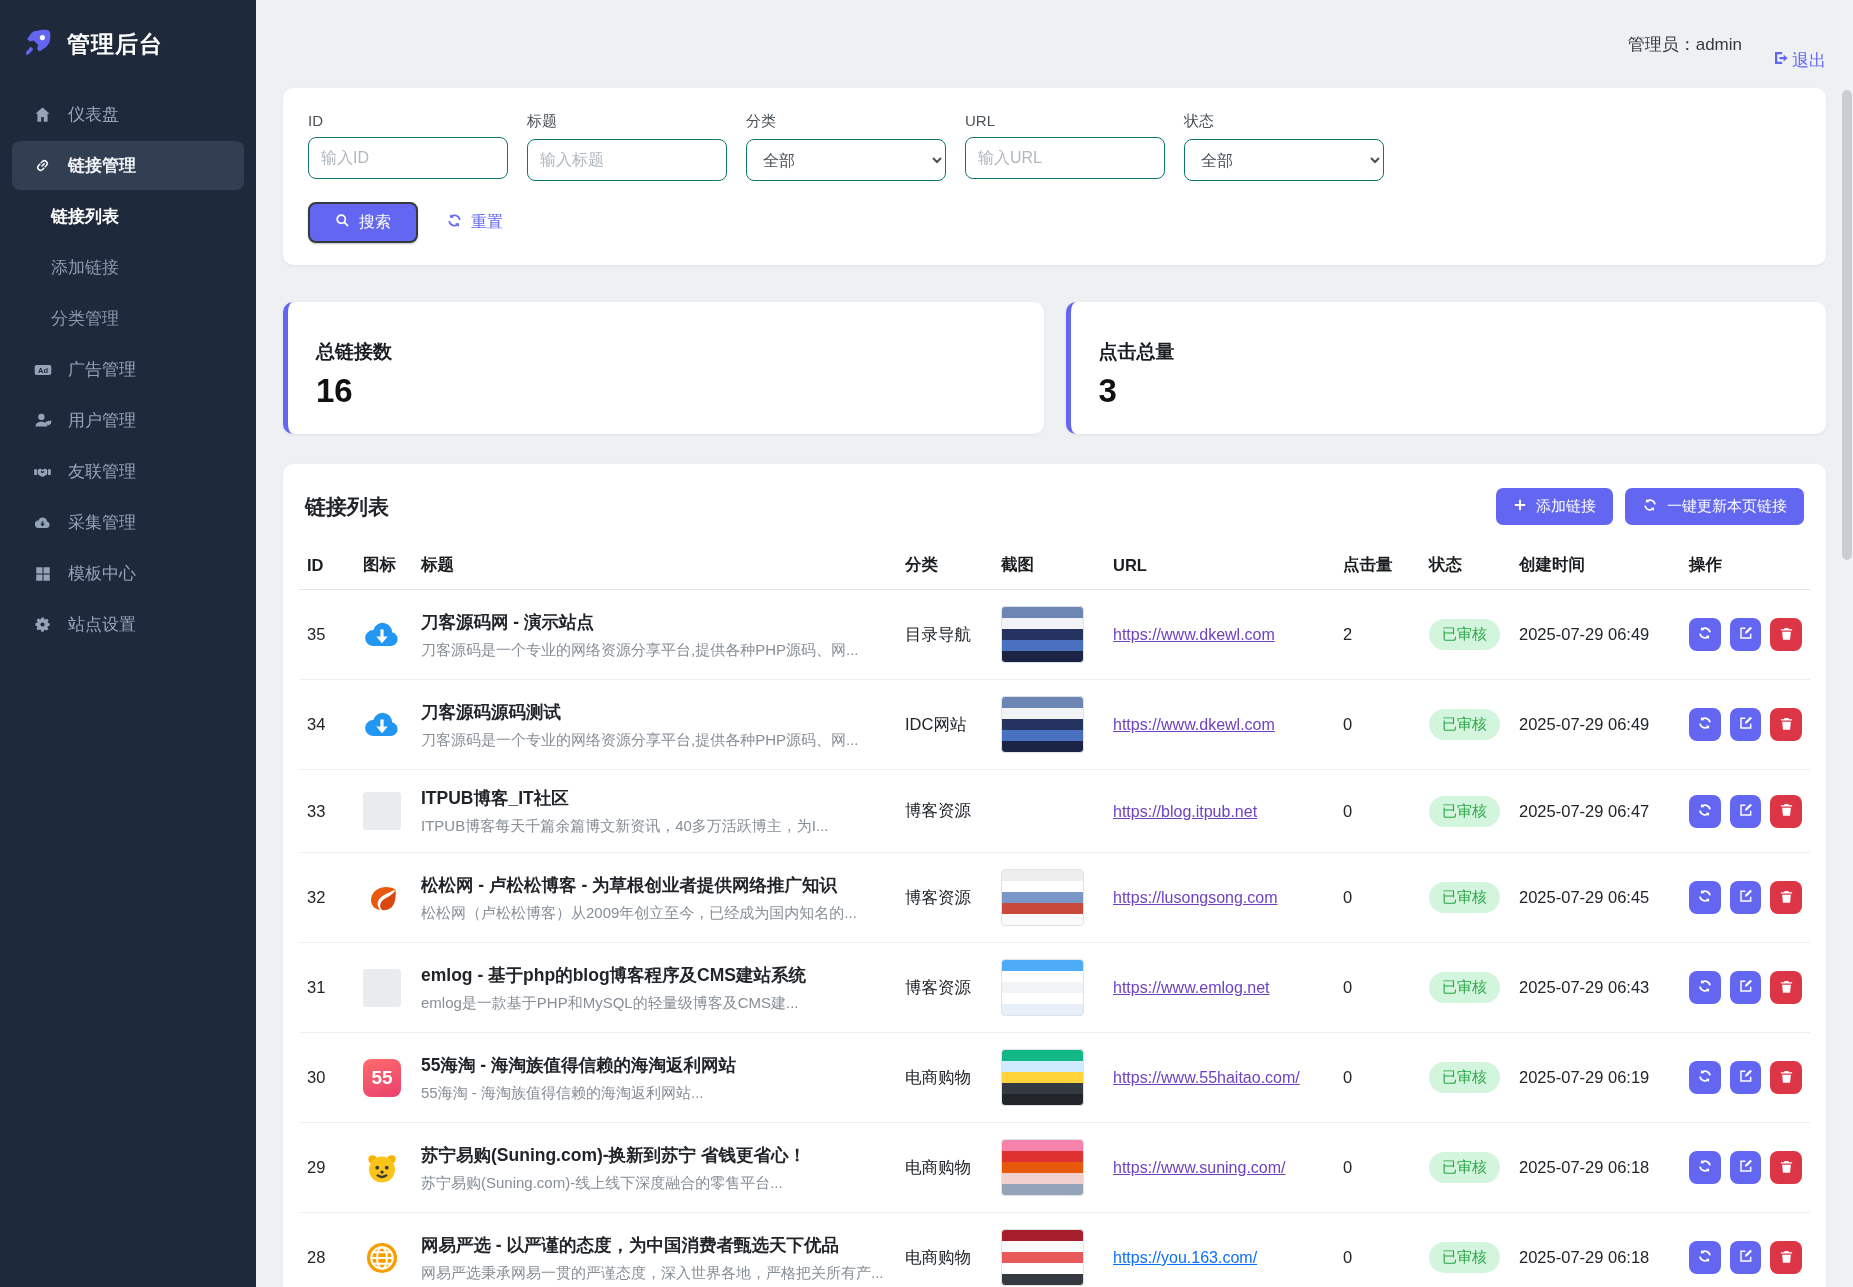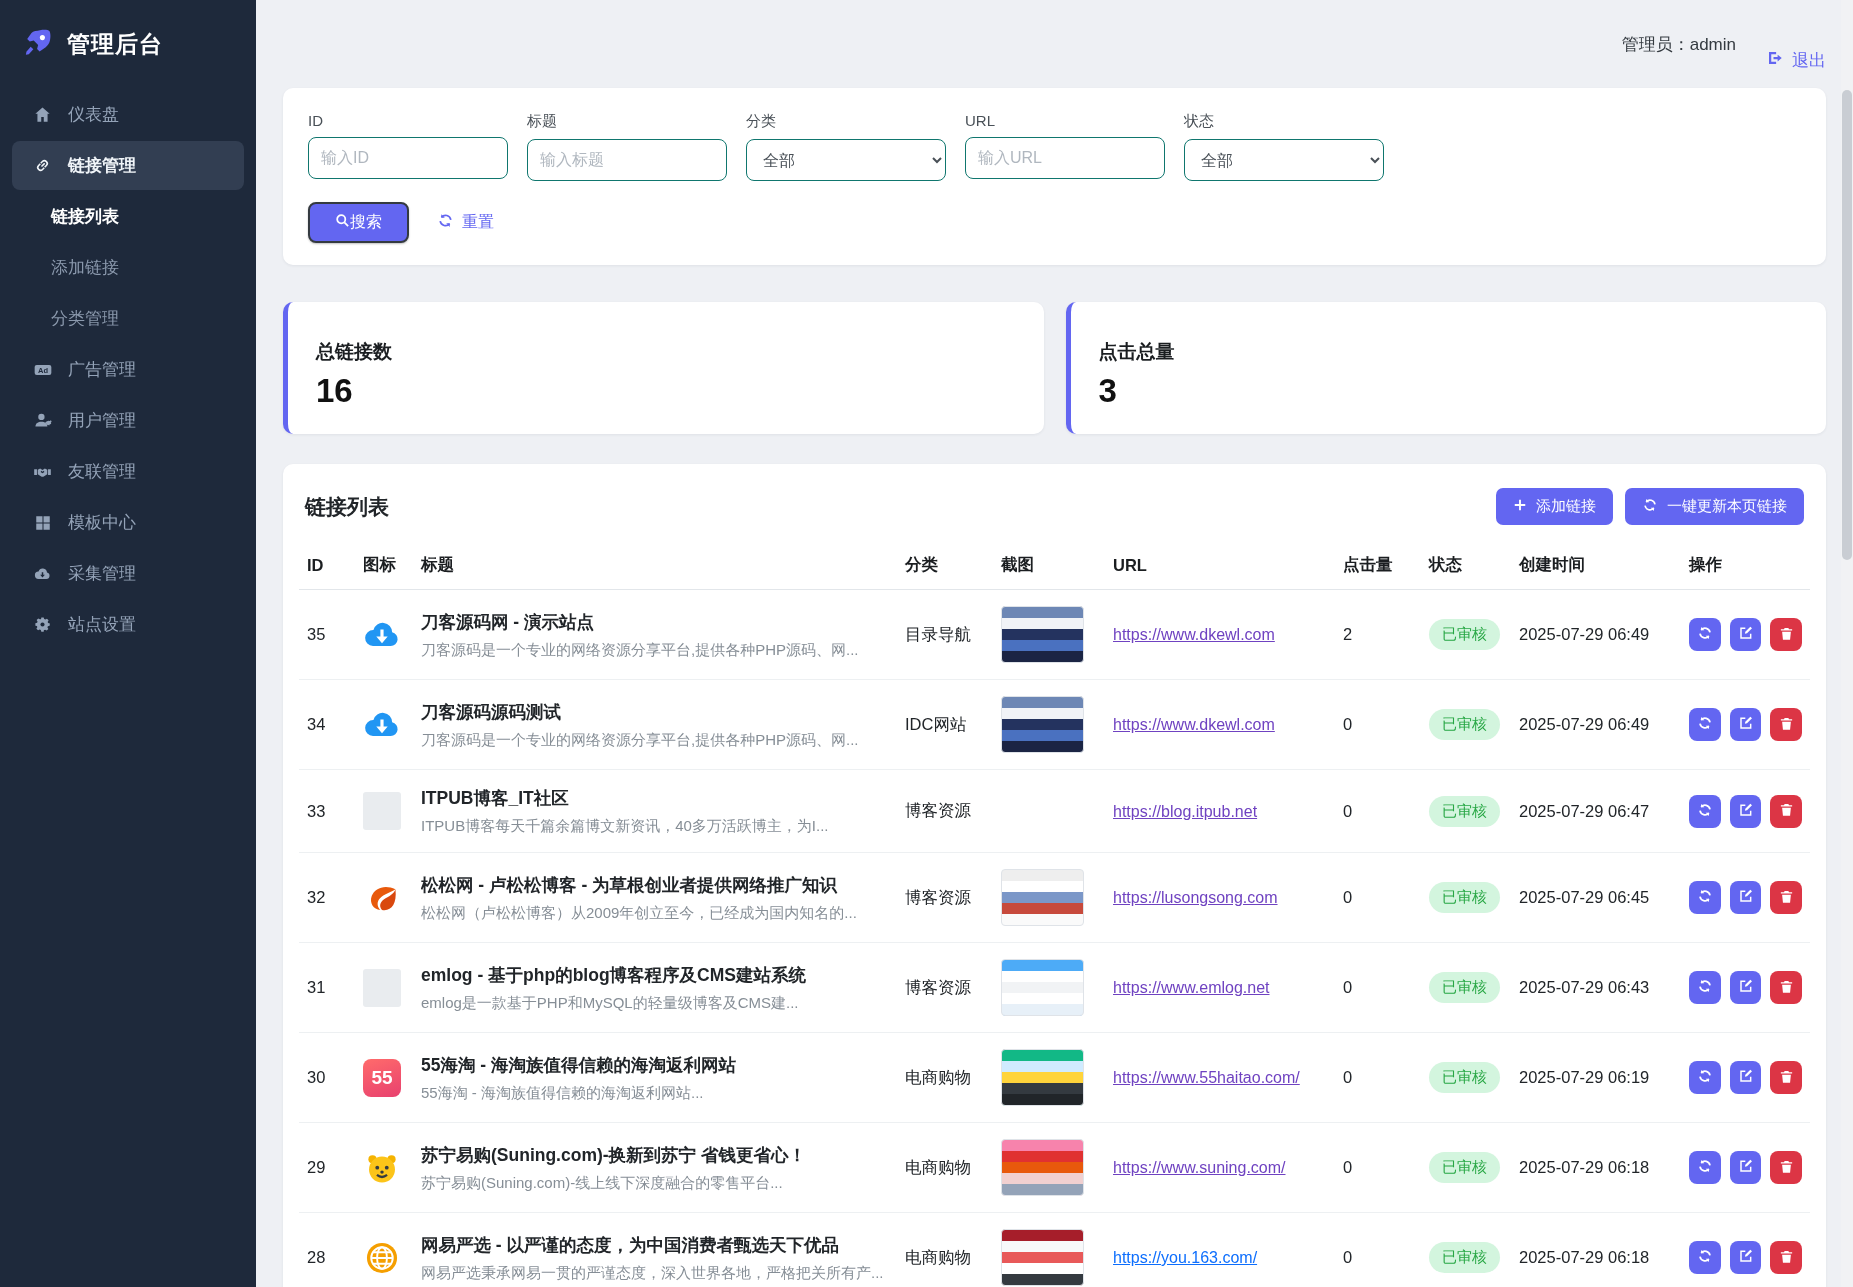--- a/index.html
+++ b/index.html
@@ -14,34 +14,34 @@
   .logo-title { color:#ffffff; font-size:23px; font-weight:bold; letter-spacing:1px; }
   .nav-item { display:flex; align-items:center; gap:15px; margin:2px 12px; padding:13px 20px;
               border-radius:8px; font-size:17px; cursor:pointer;text-align:center; }
   .nav-item.active { background:#323e52; color:#f1f5f9; font-weight:bold; }
   .nav-icon { width:21px; height:21px; display:inline-flex; align-items:center; justify-content:center; }
   .nav-sub { margin:2px 12px; padding:13px 20px 13px 39px; font-size:17px; cursor:pointer; color:#8b99ad; }
   .nav-sub.active { color:#ffffff; font-weight:bold; }
   
   .main { flex:1; padding:0 27px; position:relative; }
   .topbar { height:88px; display:flex; align-items:center; justify-content:flex-end; gap:30px; font-size:17px; color:#343a40; }
-  .logout { display:flex; align-items:center; gap:8px; color:#6366f1; font-size:17px; cursor:pointer; text-decoration:none;margin-top:33px; }
+  .logout { display:flex; align-items:center; gap:2px; color:#6366f1; font-size:17px; cursor:pointer; text-decoration:none;margin-top:33px; }
   .card { background:#ffffff; border-radius:10px; box-shadow:0 1px 3px rgba(30,40,60,.07); }
   
   .search-card { padding:24px 25px 22px; }
   .filters { display:flex; gap:19px; }
   .filter-label { display:block; font-size:15px; color:#495057; margin-bottom:8px; }
   .filter input, .filter select {
     width:200px; height:42px; border:1px solid #0f766e; border-radius:8px;
     padding:0 12px; font-size:16px; color:#495057; background:#fff;
     font-family:inherit; outline:none;
   }
   .filter input::placeholder { color:#b0b7bf; }
   .filter-buttons { margin-top:21px; display:flex; align-items:center; }
-  .btn-search { display:inline-flex; align-items:center; background:#6366f1; color:#fff;
+  .btn-search { display:inline-flex; align-items:center; gap:9px; background:#6366f1; color:#fff;
     border:2px solid #343a40; border-radius:8px; padding:8px 25px; font-size:16px; cursor:pointer;
     font-family:inherit; box-shadow:0 1px 2px rgba(0,0,0,.25); }
   .btn-reset { display:inline-flex; align-items:center; gap:8px; background:none; border:none;
     color:#6366f1; font-size:16px; margin-left:28px; cursor:pointer; font-family:inherit; }
   
   .stats-row { display:flex; gap:22px; margin-top:37px; }
   .stat-card { flex:1; border-left:5px solid #6366f1; padding:22px 28px 24px; }
   .stat-label { font-size:19px; font-weight:bold; color:#1b1e21;margin-top:15px; }
   .stat-value { font-size:33px; font-weight:bold; margin-top:7px; color:#111; }
   
@@ -139,38 +139,38 @@
           <svg width="21" height="19" viewBox="0 0 24 24">
             <path fill="currentColor" d="M1.5 9h3.5v7.5H1.5zM19 9h3.5v7.5H19zM6 15.5V9.8l3-1.6 3 1.8 3-1.8 3 1.6v5.7l-4.4 2.8c-1 .6-2.2.6-3.2 0z"></path>
             <path fill="#1e293b" d="M10.5 11.2l1.5 1 1.5-1 .9 1.3-2.4 1.6-2.4-1.6z"></path>
           </svg>
         </span>
     <span class="nav-label">友联管理</span>
   </div>
 
   <div class="nav-item">
     <span class="nav-icon">
+          <svg width="21" height="18" viewBox="0 0 24 24">
+            <path fill="currentColor" d="M6.8 18.5h10.4a4.3 4.3 0 0 0 .8-8.5A5.8 5.8 0 0 0 6.7 8.7a4.9 4.9 0 0 0 .1 9.8z"></path>
+            <path fill="#1e293b" d="M11 9.5h2v3.5h2.2L12 16.5 8.8 13H11z"></path>
+          </svg>
+        </span>
+    <span class="nav-label">采集管理</span>
+  </div>
+
+  <div class="nav-item">
+    <span class="nav-icon">
           <svg width="18" height="18" viewBox="0 0 24 24">
             <rect x="3" y="3" width="8.3" height="8.3" fill="currentColor"></rect>
             <rect x="12.7" y="3" width="8.3" height="8.3" fill="currentColor"></rect>
             <rect x="3" y="12.7" width="8.3" height="8.3" fill="currentColor"></rect>
             <rect x="12.7" y="12.7" width="8.3" height="8.3" fill="currentColor"></rect>
           </svg>
         </span>
     <span class="nav-label">模板中心</span>
-  </div>
-
-  <div class="nav-item">
-    <span class="nav-icon">
-          <svg width="21" height="18" viewBox="0 0 24 24">
-            <path fill="currentColor" d="M6.8 18.5h10.4a4.3 4.3 0 0 0 .8-8.5A5.8 5.8 0 0 0 6.7 8.7a4.9 4.9 0 0 0 .1 9.8z"></path>
-            <path fill="#1e293b" d="M11 9.5h2v3.5h2.2L12 16.5 8.8 13H11z"></path>
-          </svg>
-        </span>
-    <span class="nav-label">采集管理</span>
   </div>
 
   <div class="nav-item">
     <span class="nav-icon">
           <svg width="19" height="19" viewBox="0 0 24 24">
             <path fill="currentColor" d="M21 13.5l-2.2.6a7 7 0 0 1-.6 1.5l1.2 2-2.1 2.1-2-1.2a7 7 0 0 1-1.5.6L13.5 21h-3l-.6-2.2a7 7 0 0 1-1.5-.6l-2 1.2-2.1-2.1 1.2-2a7 7 0 0 1-.6-1.5L3 13.5v-3l2.2-.6c.1-.5.3-1 .6-1.5l-1.2-2 2.1-2.1 2 1.2c.5-.3 1-.5 1.5-.6L10.5 3h3l.6 2.2c.5.1 1 .3 1.5.6l2-1.2 2.1 2.1-1.2 2c.3.5.5 1 .6 1.5l2.2.6z"></path>
             <circle cx="12" cy="12" r="2.6" fill="#1e293b"></circle>
           </svg>
         </span>
     <span class="nav-label">站点设置</span>

